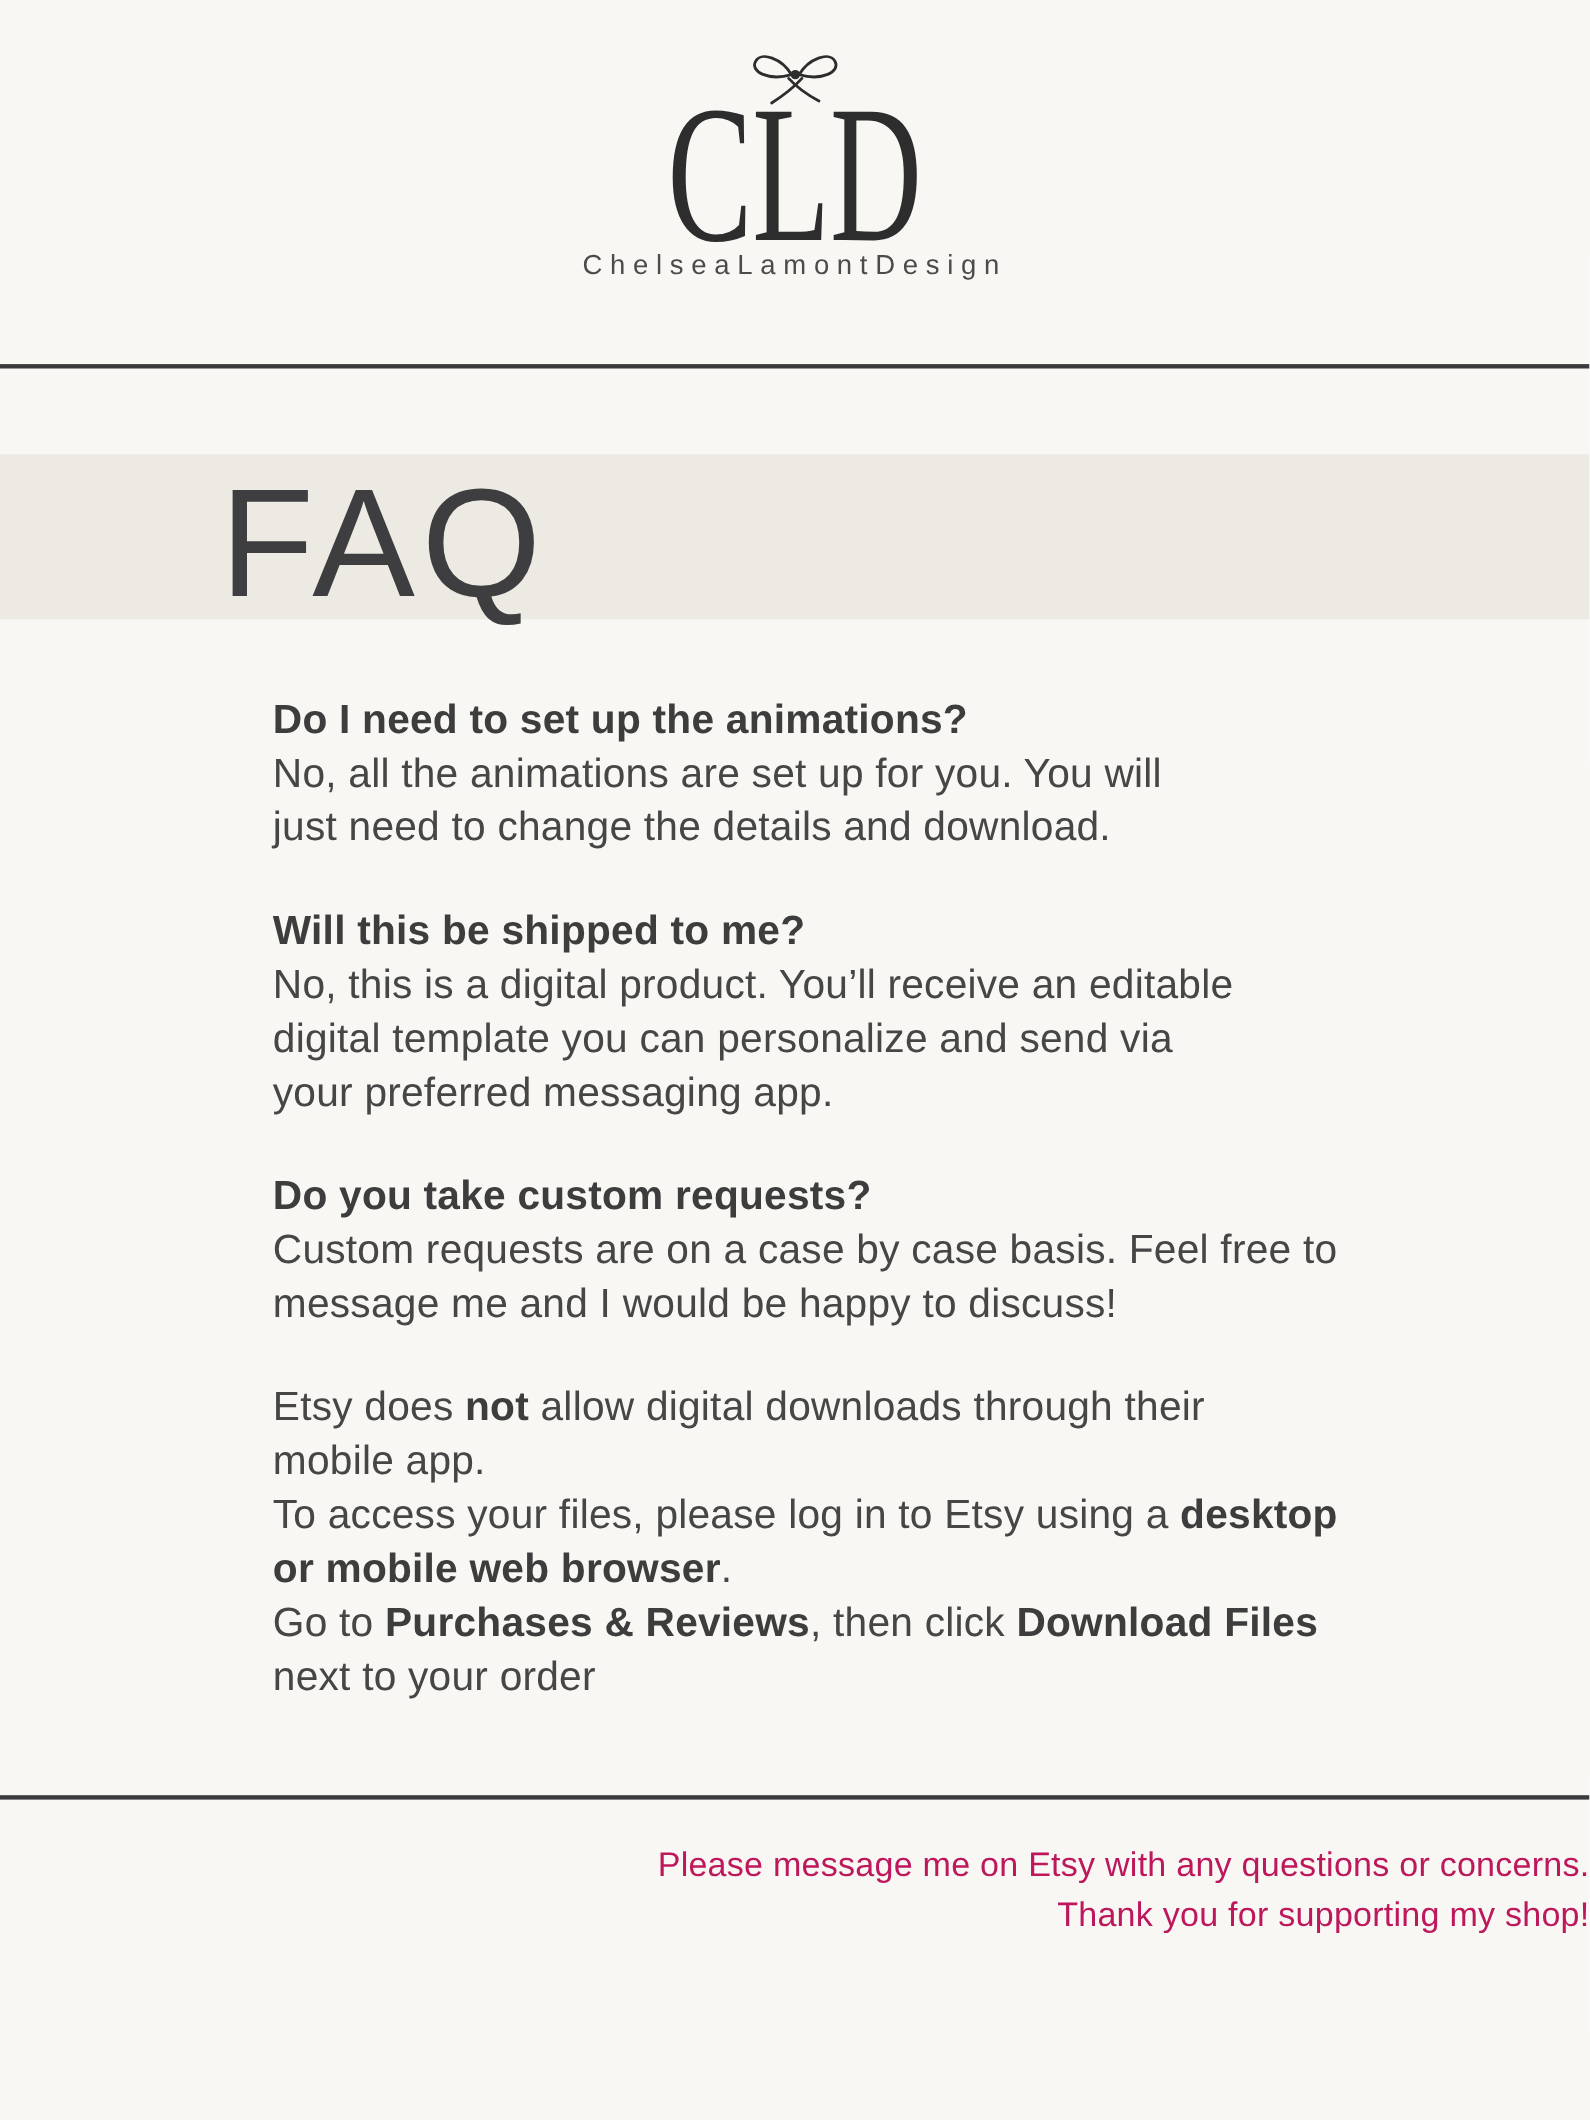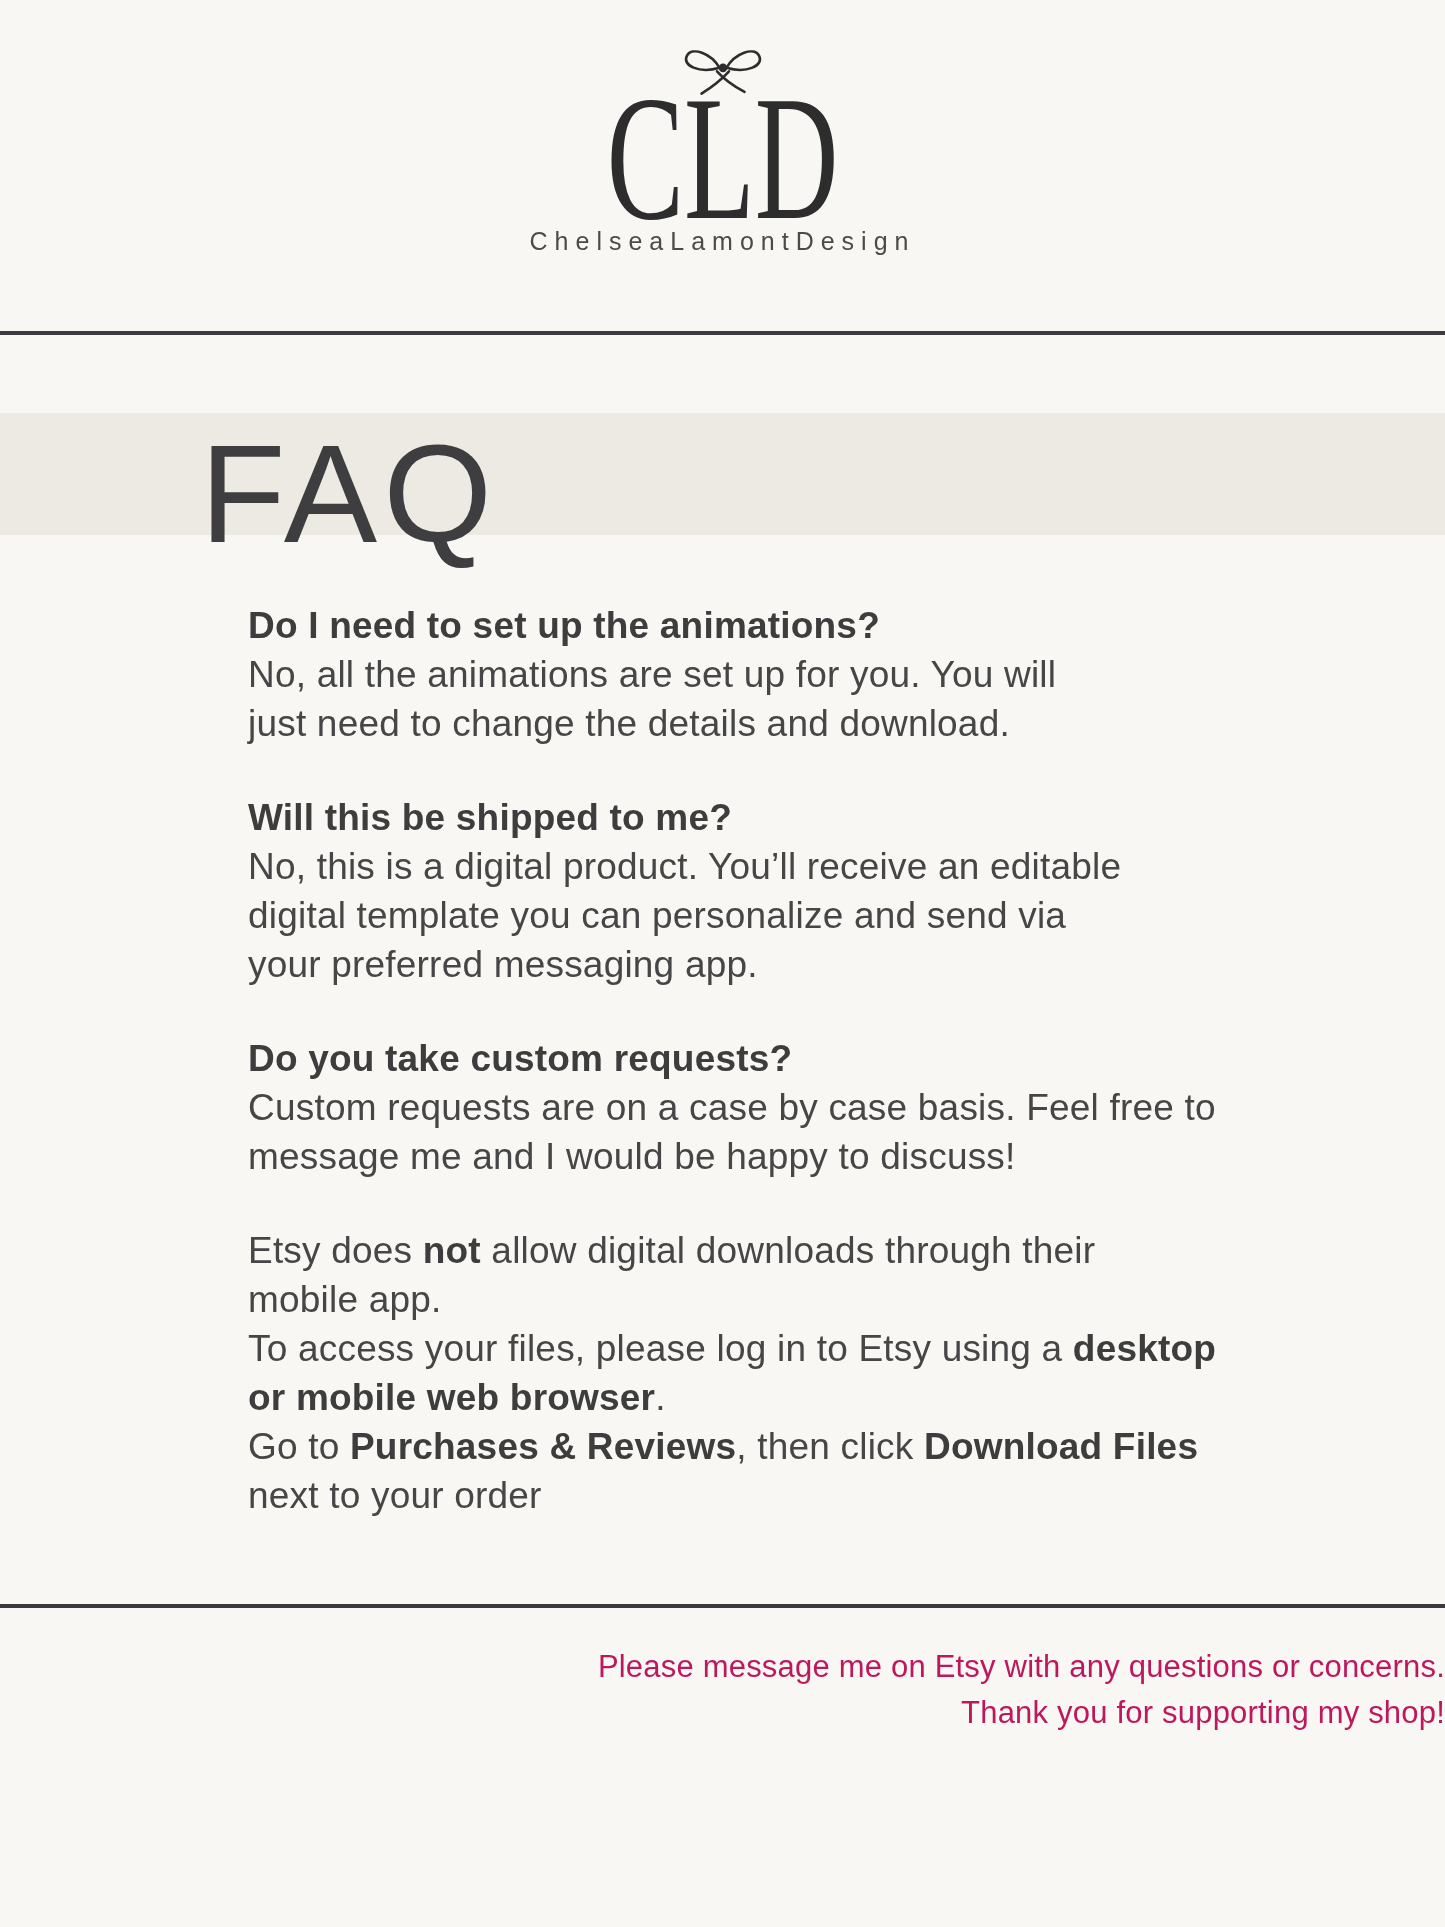--- a/index.html
+++ b/index.html
@@ -60,21 +60,21 @@
     background:var(--rule);
     border:none;
     margin:0;
   }
   .rule-top{margin-top:75px;}
   .rule-bottom{margin-top:84px;}
 
   
   .title-band{
     margin-top:78px;
-    height:122px;
+    height:150px;
     background:var(--band);
   }
   .page-title{
     font-size:140px;
     line-height:161px;
     letter-spacing:6px;
     font-weight:400;
     color:#3e3e40;
     padding-left:200px;
     white-space:nowrap;

